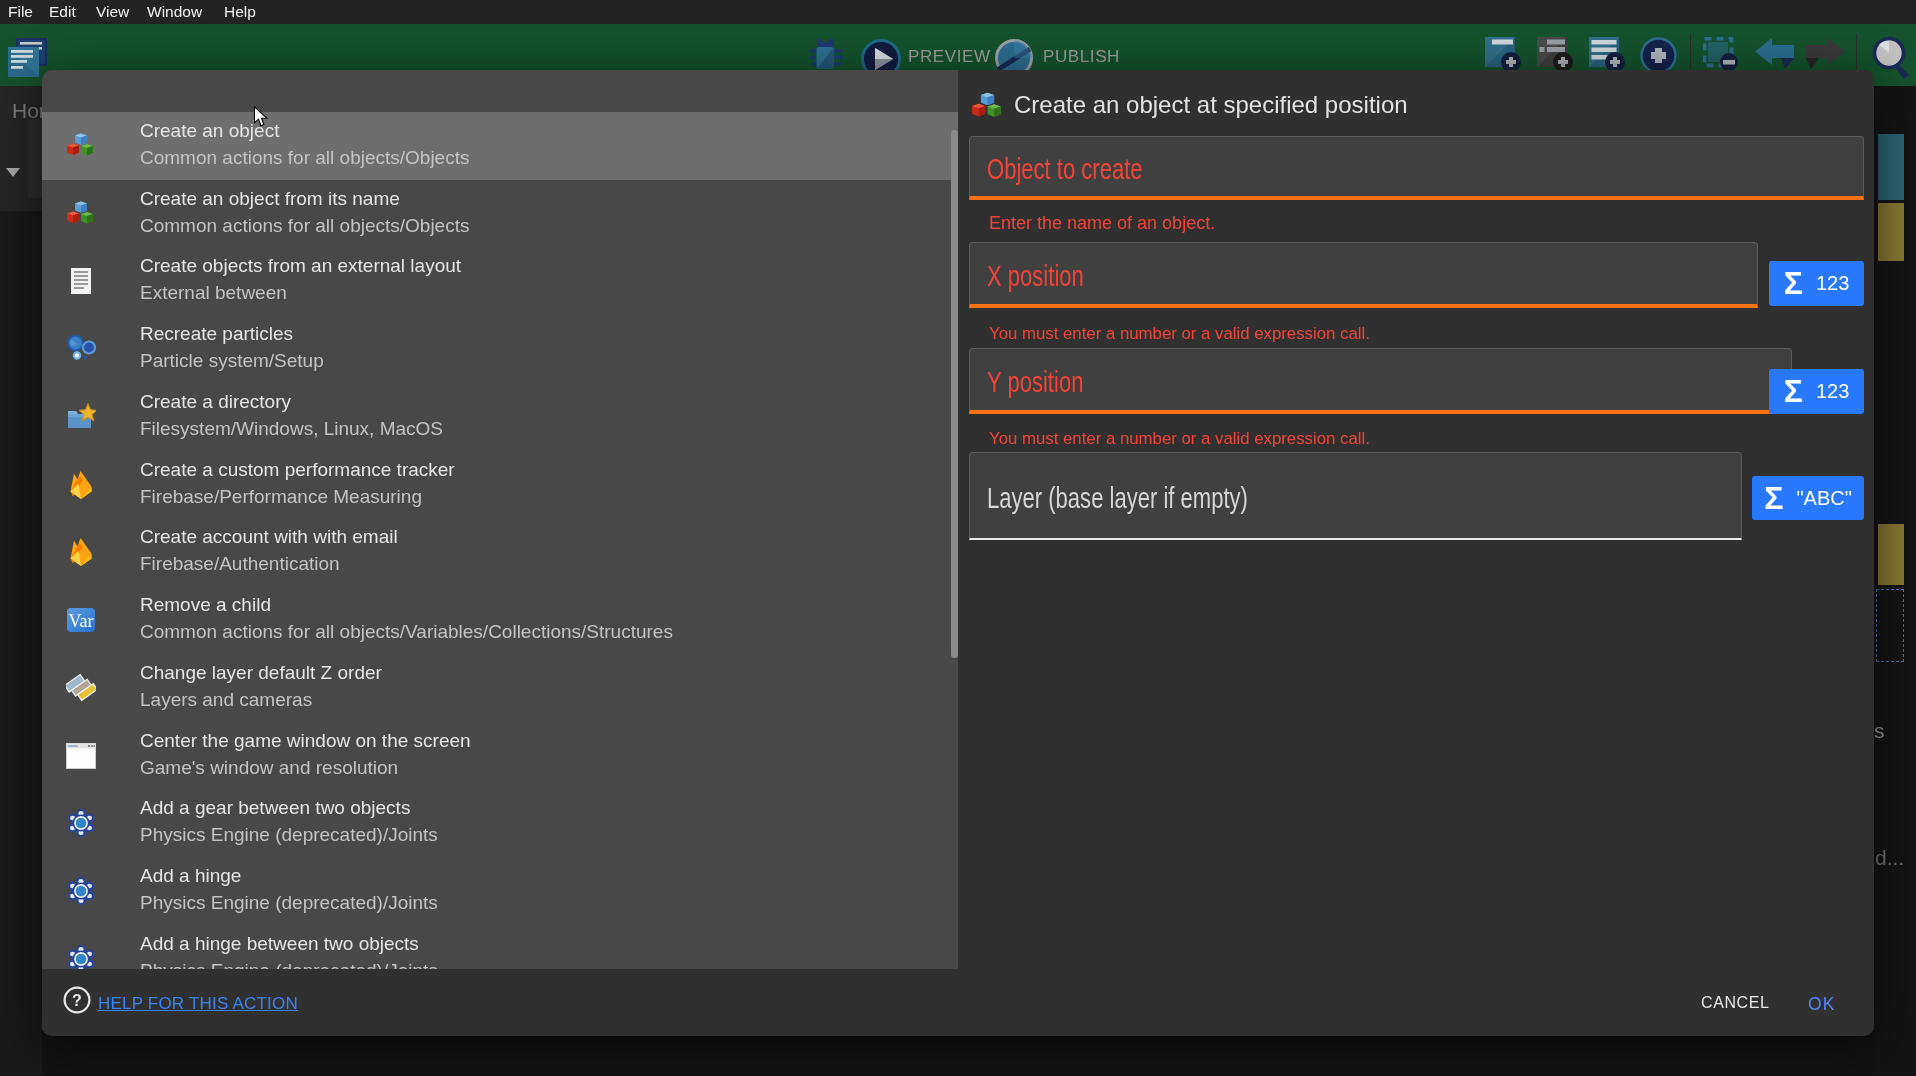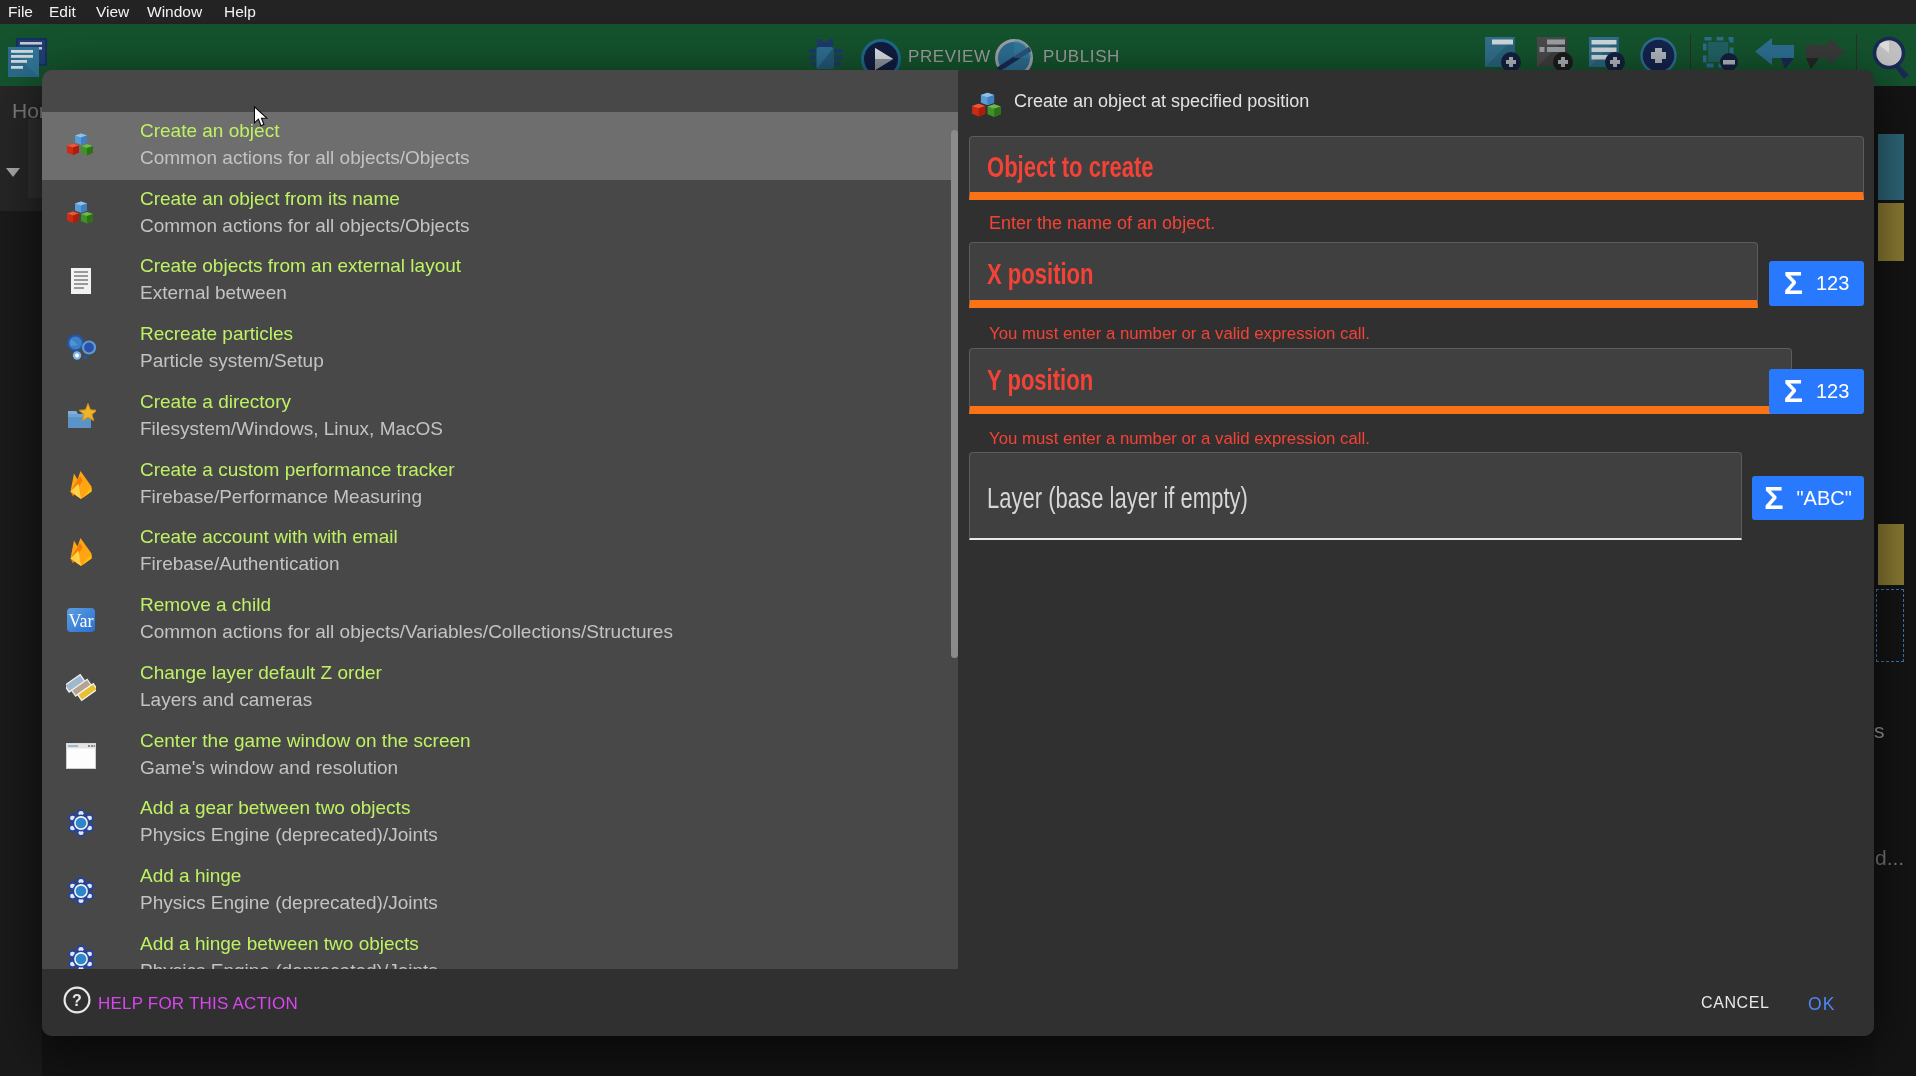--- a/index.html
+++ b/index.html
@@ -15,41 +15,41 @@
   #bgright { left:1874px; top:86px; width:42px; height:990px; background:#141414; }
   #bgbottom { left:42px; top:1036px; width:1832px; height:40px; background:#131313; }
 
   
   #dialog { left:42px; top:70px; width:1832px; height:966px; border-radius:10px; box-shadow:0 12px 50px rgba(0,0,0,.65); background:#303030; }
   #leftpanel { left:0; top:0; width:916px; height:899px; background:#484848; border-radius:10px 0 0 0; overflow:hidden; }
   #searchbar { left:0; top:0; width:916px; height:42px; background:#4e4e4e; box-shadow:0 1px 2px rgba(0,0,0,.25); }
   #searchbar .q { position:absolute; left:13px; top:8px; font-size:21px; color:#ededed; }
   .row { position:absolute; left:0; width:916px; height:68px; }
   .row.sel { background:#6e6e6e; }
-  .row .t { position:absolute; left:98px; top:8px; font-size:19px; color:#bef264; white-space:nowrap; }
+  .row .t { position:absolute; left:98px; top:8px; font-size:19px; color:#e5e5e5; white-space:nowrap; }
   .row .s { position:absolute; left:98px; top:35px; font-size:19px; color:#c3c3c3; white-space:nowrap; }
   .row .ic { position:absolute; left:24px; top:19px; width:30px; height:30px; }
   #thumb { left:909px; top:60px; width:7px; height:528px; background:#8b8b8b; border-radius:4px; }
 
   
   #rightpanel { left:916px; top:0; width:916px; height:899px; background:#303030; border-radius:0 10px 0 0; }
   .fld { position:absolute; left:53px; background:#404040; border:1px solid #5c5c5c; border-radius:4px 4px 0 0; }
-  .fld.err { border-bottom:8px solid #f97316;font-weight:bold; }
+  .fld.err { border-bottom:4px solid #f97316; }
   .fld.ok2 { border-bottom:2px solid #e8e8e8; }
   .fld .lab { position:absolute; left:17px; top:50%; font-size:29px; white-space:nowrap; transform-origin:left center; transform:translateY(-42%) scaleX(.76); }
   .red { color:#f44336; }
   .helper { position:absolute; left:31px; font-size:18px; color:#f44336; white-space:nowrap; }
   .sigbtn { position:absolute; background:#2979ff; border-radius:3px; color:#fff; display:flex; align-items:center; justify-content:center; }
   .sigbtn .sg { font-size:32px; font-weight:bold; margin-right:13px; }
   .sigbtn .tx { font-size:20px; }
 
   
   #footer { left:0; top:899px; width:1832px; height:67px; background:#303030; border-radius:0 0 10px 10px; }
   #footer .help { position:absolute; left:21px; top:17px; }
-  #footer .helptext { position:absolute; left:56px; top:25px; font-size:17px; color:#d946ef; letter-spacing:.2px; }
+  #footer .helptext { position:absolute; left:56px; top:25px; font-size:17px; color:#3b82f6; letter-spacing:.2px;text-decoration:underline; }
   #footer .cancel { position:absolute; left:1659px; top:25px; font-size:16px; color:#e8e8e8; letter-spacing:.6px; }
   #footer .okbtn { position:absolute; left:1766px; top:25px; font-size:17.5px; color:#4f86f7; letter-spacing:1.2px; }
 </style>
 </head>
 <body>
   <div id="menubar" class="abs">
     <span style="left:8px">File</span>
     <span style="left:49px">Edit</span>
     <span style="left:96px">View</span>
     <span style="left:147px">Window</span>
@@ -403,21 +403,21 @@
           <path d="M1 16 L7 14 L13 16 L13 23 L7 25.5 L1 23 Z" fill="#cc2a14"></path>
       <path d="M1 16 L7 14 L13 16 L7 18 Z" fill="#e8593c"></path>
       <path d="M7 18 L13 16 L13 23 L7 25.5 Z" fill="#a81f0c"></path>
         </g>
       <g>
           <path d="M15 16.5 L21 14.5 L27 16.5 L27 23.5 L21 26 L15 23.5 Z" fill="#3f9128"></path>
       <path d="M15 16.5 L21 14.5 L27 16.5 L21 18.5 Z" fill="#6cb84f"></path>
       <path d="M21 18.5 L27 16.5 L27 23.5 L21 26 Z" fill="#2e7119"></path>
         </g>
       </svg>
-      <span class="abs" style="left:56px;top:21px;font-size:18px;color:#e2e2e2;white-space:nowrap">Create an object at specified position</span>
+      <span class="abs" style="left:56px;top:21px;font-size:24px;color:#e2e2e2;white-space:nowrap">Create an object at specified position</span>
 
       <div class="fld err" style="left:11px;top:66px;width:895px;height:64px">
         <span class="lab red">Object to create</span>
       </div>
       <div class="helper" style="top:143px">Enter the name of an object.</div>
 
       <div class="fld err" style="left:11px;top:172px;width:789px;height:66px">
         <span class="lab red">X position</span>
       </div>
       <div class="sigbtn" style="left:811px;top:191px;width:95px;height:45px">

